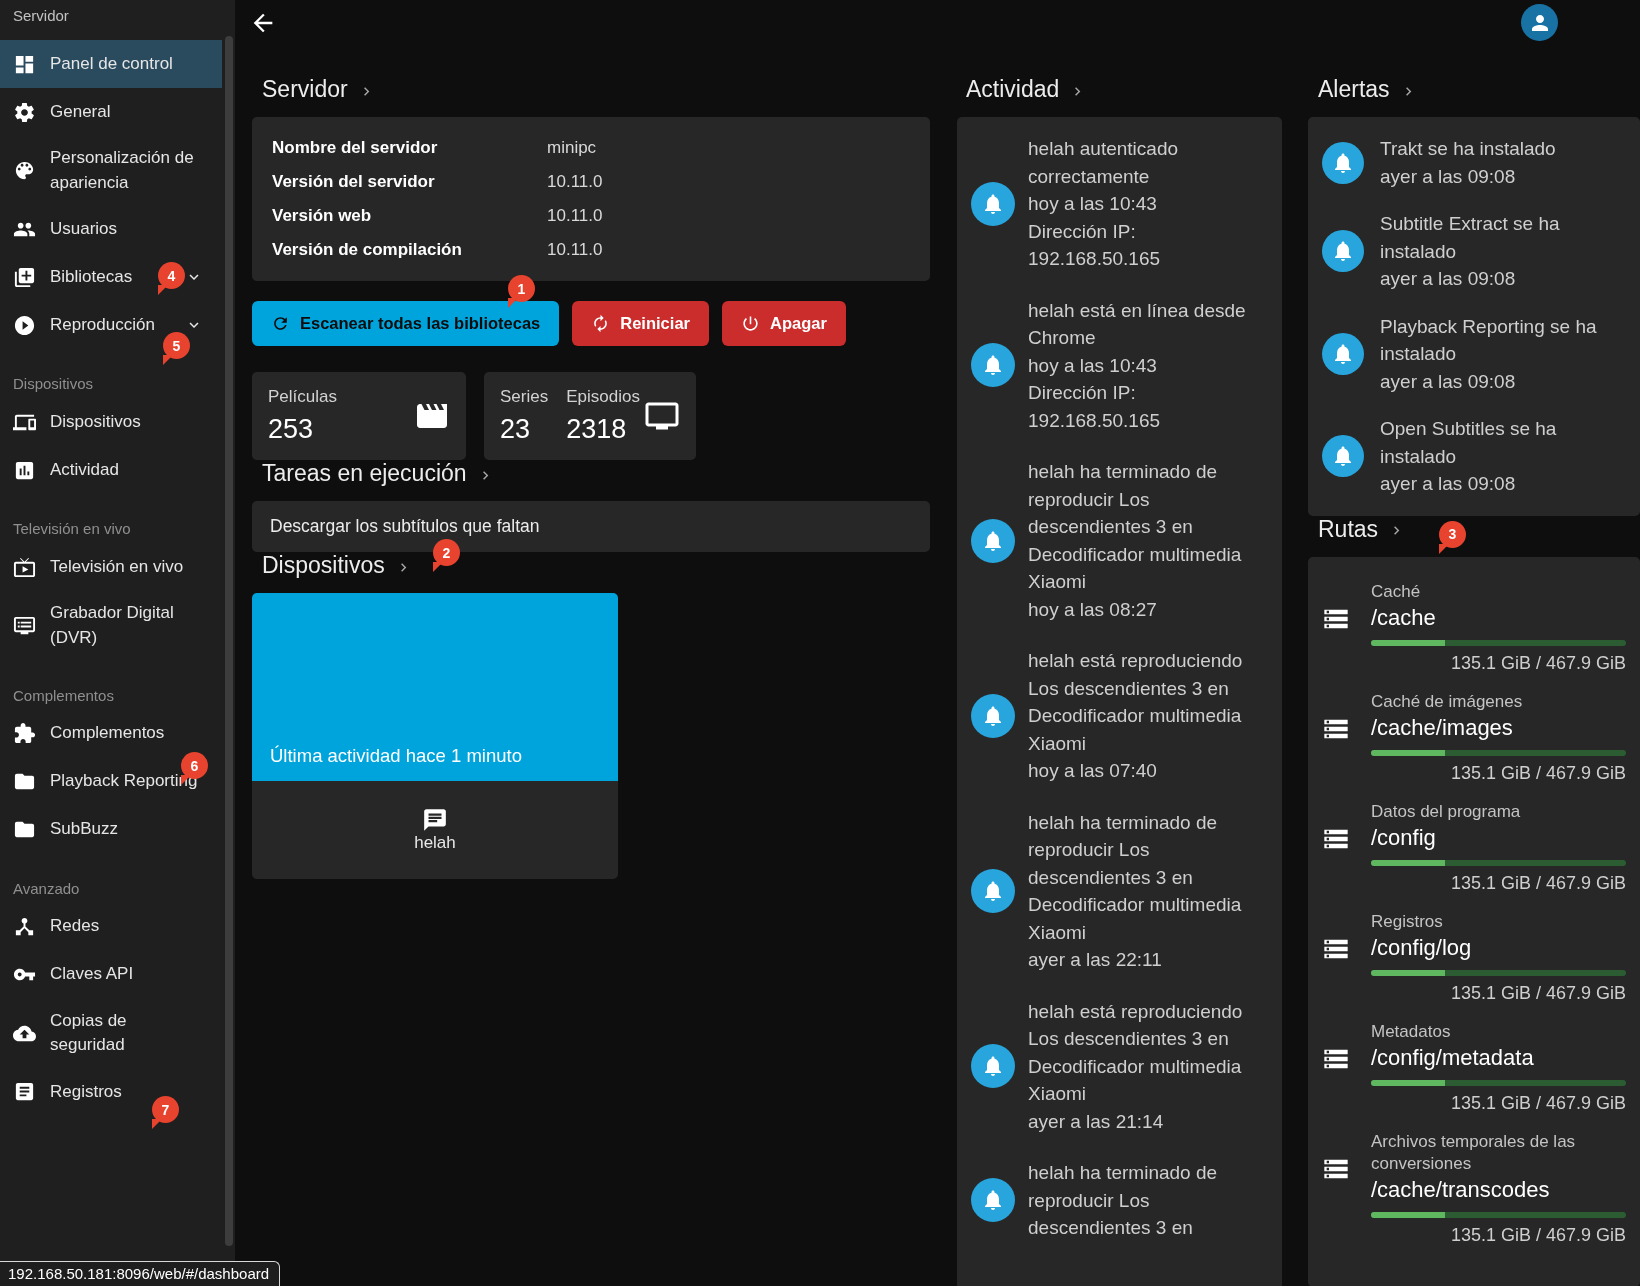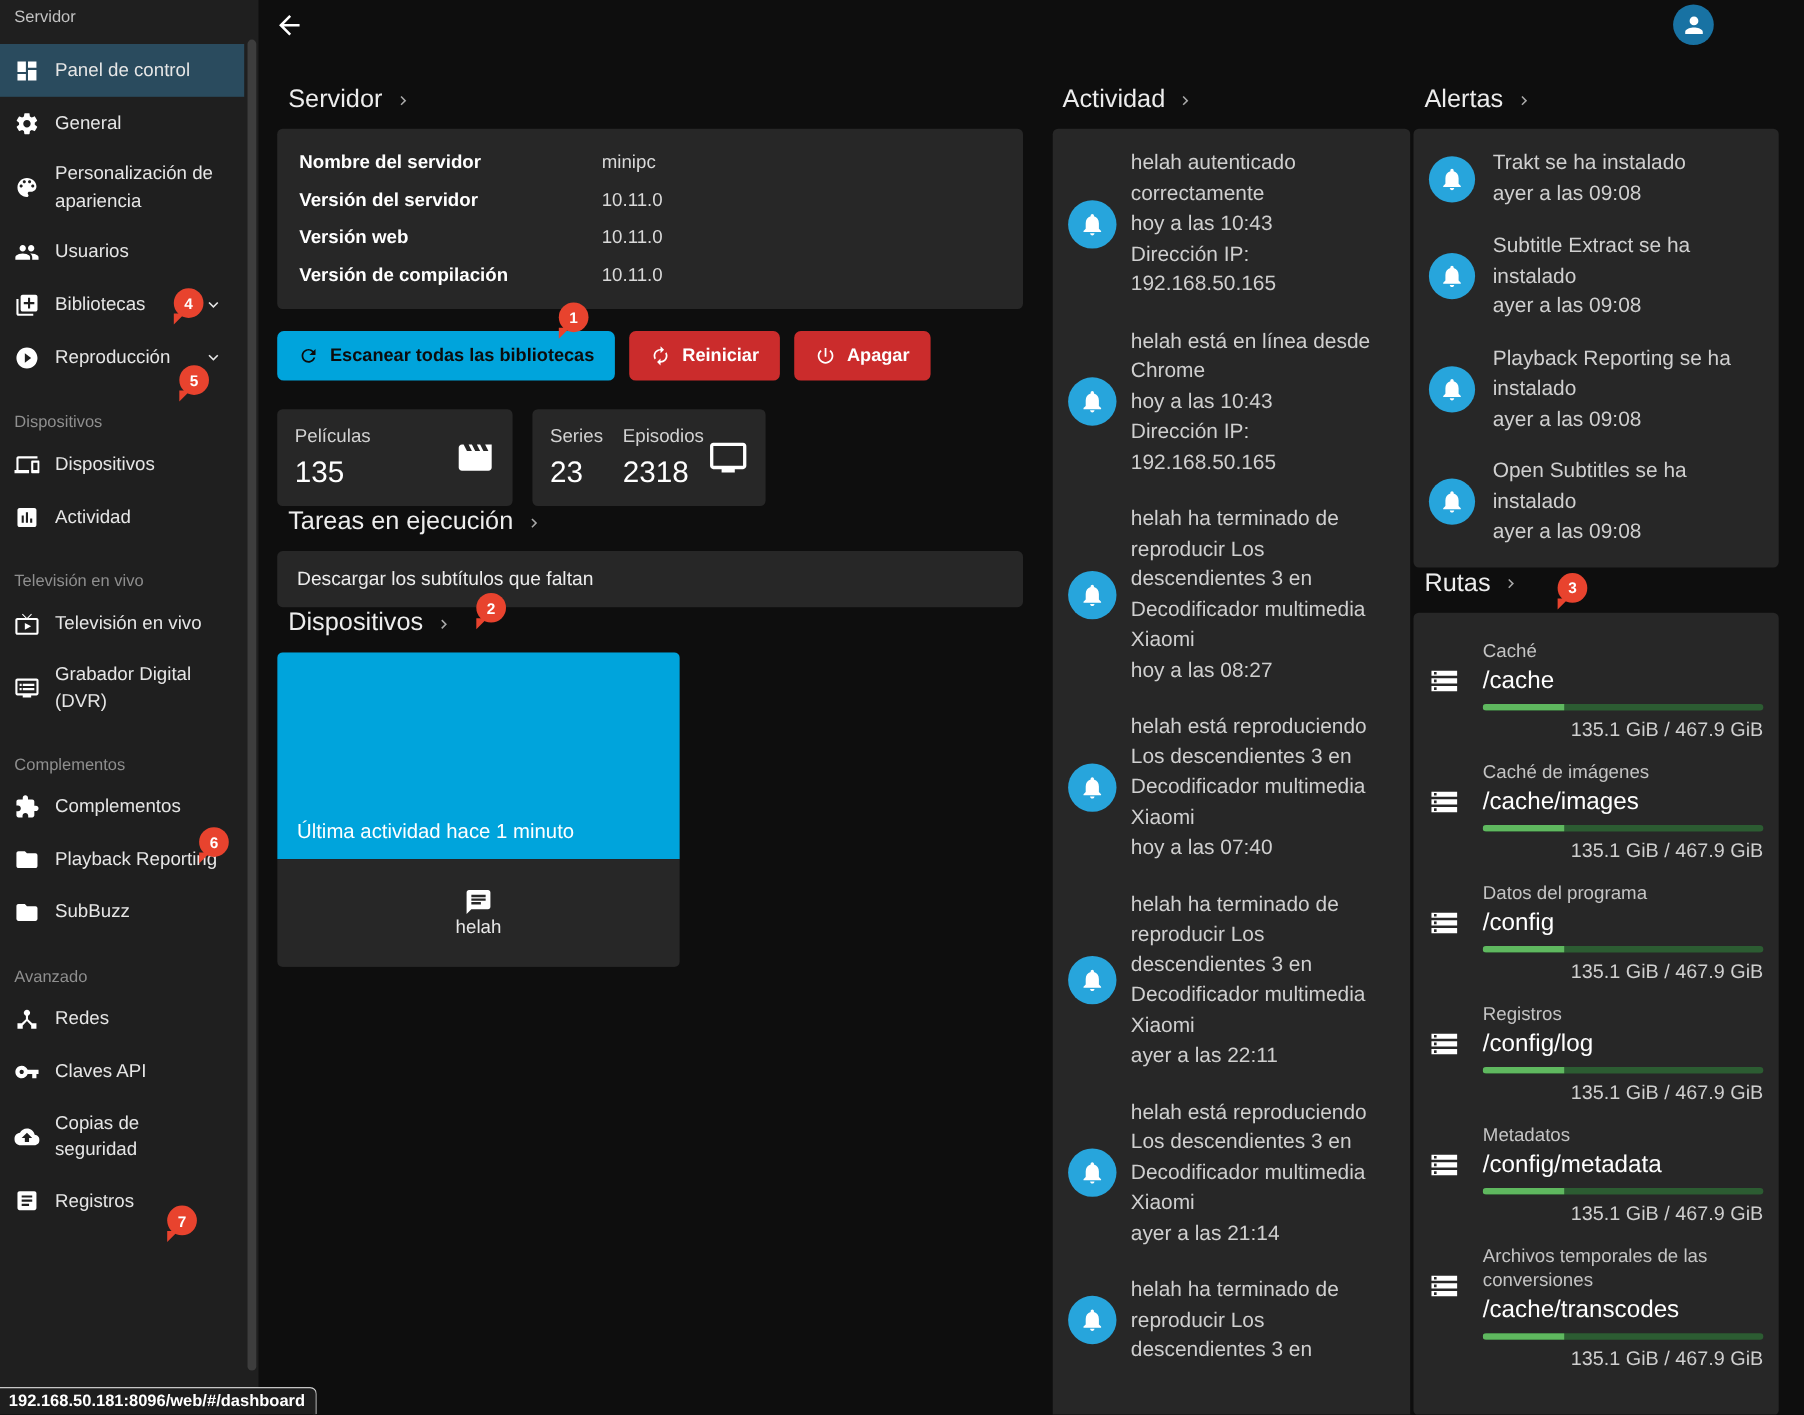--- a/index.html
+++ b/index.html
@@ -35,21 +35,21 @@
   
   .main{position:absolute;left:235px;top:0;right:0;height:100%}
   .back-btn{position:absolute;left:14px;top:8px;width:30px;height:30px;background:none;border:none;color:#fff;padding:0;cursor:pointer}
   .back-btn svg{width:28px;height:28px}
   .avatar{position:absolute;left:1286px;top:4px;width:37px;height:37px;border-radius:50%;background:#1872a3;
     display:flex;align-items:center;justify-content:center;cursor:pointer}
   .avatar svg{width:24px;height:24px;color:#fff}
   .col{position:absolute;top:0;box-sizing:border-box;padding-top:76px}
   .col1{left:17px;width:678px}
   .col2{left:722px;width:325px}
-  .col3{left:1050px;width:332px}
+  .col3{left:1073px;width:332px}
   h2.sect{position:relative;font-size:23px;font-weight:400;color:#ededed;margin:0 0 14px;
     display:flex;align-items:center;gap:10px;cursor:pointer}
   .col1 h2.sect{padding-left:10px}
   .col2 h2.sect{padding-left:9px}
   .col3 h2.sect{padding-left:10px}
   h2.sect .chr{width:17px;height:17px;color:#a8a8a8;margin-top:3px}
   .card{background:#272727;border-radius:5px}
   
   .server-card{padding:14px 20px}
   .srow{display:flex;line-height:34px;font-size:17px}
@@ -111,21 +111,21 @@
   .path-icon{flex:none;margin-top:24px;width:28px;height:24px;color:#fff}
   .path-info{flex:1;min-width:0}
   .path-label{font-size:17px;color:#c4c4c4;line-height:22px}
   .path-path{font-size:22px;line-height:30px;color:#fff}
   .path-track{margin-top:7px;height:6px;background:#2c5c32;border-radius:3px;overflow:hidden}
   .path-fill{height:100%;background:#5fb85f}
   .path-usage{margin-top:5px;text-align:right;font-size:18px;color:#cfcfcf;line-height:24px}
   
   .url-tip{position:absolute;left:0;bottom:0;z-index:40;background:#1e1e1e;color:#fff;
     border:1px solid #d9d9d9;border-left:none;border-bottom:none;border-top-right-radius:6px;
-    padding:3px 10px 4px 8px;font-size:15px;font-weight:bold}
+    padding:3px 10px 4px 8px;font-size:15px;font-weight:normal}
 </style>
 </head>
 <body>
 
 <aside class="sidebar">
   <div class="side-inner">
     <div class="side-header">Servidor</div>
 
     <nav class="side-group0">
       <div class="side-item active">
@@ -365,21 +365,21 @@
             </svg>
           </span>
         <span>Apagar</span>
       </button>
     </div>
 
     <div class="stats-row">
       <div class="card stat-card stat-movies">
         <div class="pair">
           <div class="plbl">Películas</div>
-          <div class="pval">135</div>
+          <div class="pval">253</div>
         </div>
         <span class="stat-ic">
             <svg viewBox="0 0 24 24" fill="currentColor">
               <path d="M18 4l2 4h-3l-2-4h-2l2 4h-3l-2-4H8l2 4H7L5 4H4c-1.1 0-1.99.9-1.99 2L2 18c0 1.1.9 2 2 2h16c1.1 0 2-.9 2-2V4h-4z"></path>
             </svg>
           </span>
       </div>
       <div class="card stat-card stat-series">
         <div class="pairs">
           <div class="pair">

